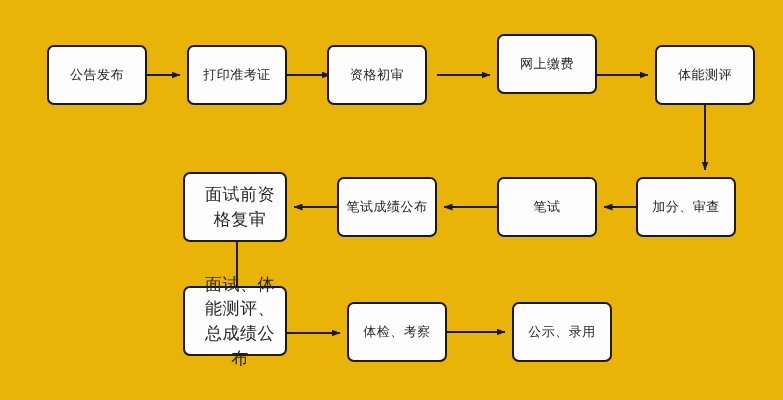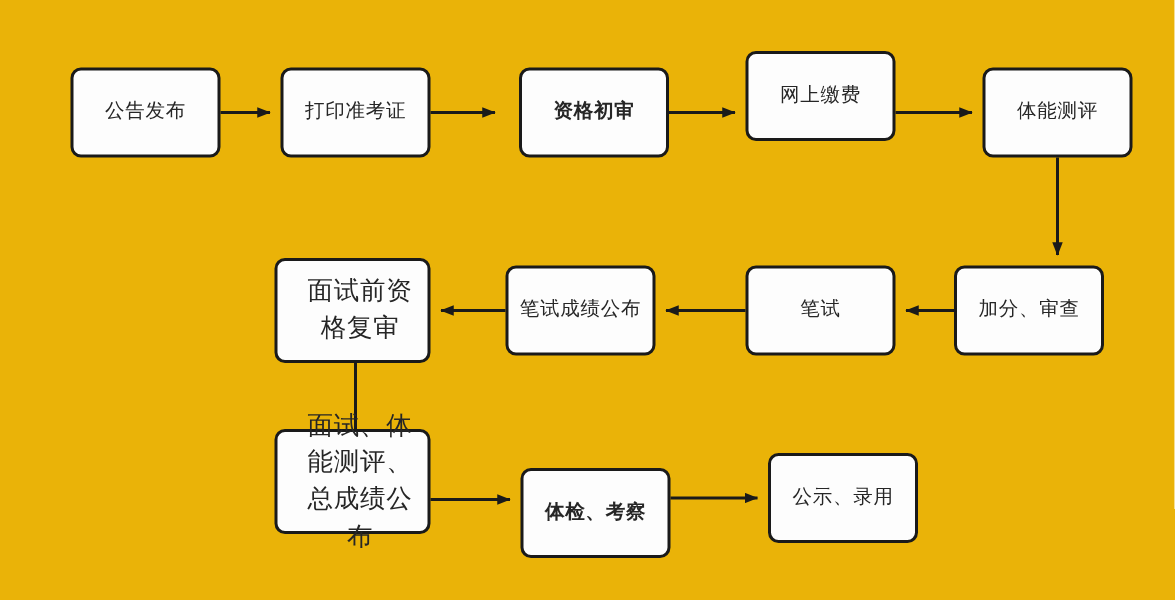--- a/index.html
+++ b/index.html
@@ -73,21 +73,21 @@
         <path d="M447,332 L505,332" stroke="#1a1a1a" stroke-width="2" fill="none" marker-end="url(#arrowhead)"></path>
       </g>
   </svg>
   <div id="node-layer">
       <div class="node" style="left: 47px; top: 45px; width: 100px; height: 60px; border-color: rgb(26, 26, 26); background: rgb(253, 253, 253); color: rgb(38, 38, 38);">
         <span class="node-label">公告发布</span>
       </div>
       <div class="node" style="left: 187px; top: 45px; width: 100px; height: 60px; border-color: rgb(26, 26, 26); background: rgb(253, 253, 253); color: rgb(38, 38, 38);">
         <span class="node-label">打印准考证</span>
       </div>
-      <div class="node" style="left: 346px; top: 45px; width: 100px; height: 60px; border-color: rgb(26, 26, 26); background: rgb(253, 253, 253); color: rgb(38, 38, 38); font-weight: bold;">
+      <div class="node" style="left: 327px; top: 45px; width: 100px; height: 60px; border-color: rgb(26, 26, 26); background: rgb(253, 253, 253); color: rgb(38, 38, 38);">
         <span class="node-label">资格初审</span>
       </div>
       <div class="node" style="left: 497px; top: 34px; width: 100px; height: 60px; border-color: rgb(26, 26, 26); background: rgb(253, 253, 253); color: rgb(38, 38, 38); align-items: center;">
         <span class="node-label">网上缴费</span>
       </div>
       <div class="node" style="left: 655px; top: 45px; width: 100px; height: 60px; border-color: rgb(26, 26, 26); background: rgb(253, 253, 253); color: rgb(38, 38, 38);">
         <span class="node-label">体能测评</span>
       </div>
       <div class="node" style="left: 636px; top: 177px; width: 100px; height: 60px; border-color: rgb(26, 26, 26); background: rgb(253, 253, 253); color: rgb(38, 38, 38);">
         <span class="node-label">加分、审查</span>
@@ -97,20 +97,20 @@
       </div>
       <div class="node" style="left: 337px; top: 177px; width: 100px; height: 60px; border-color: rgb(26, 26, 26); background: rgb(253, 253, 253); color: rgb(38, 38, 38); text-align: right;">
         <span class="node-label">笔试成绩公布</span>
       </div>
       <div class="node wrap" style="left: 183px; top: 172px; width: 104px; height: 70px; border-color: rgb(26, 26, 26); background: rgb(253, 253, 253); color: rgb(38, 38, 38);">
         <span class="node-label">面试前资格复审</span>
       </div>
       <div class="node wrap" style="left: 183px; top: 286px; width: 104px; height: 70px; border-color: rgb(26, 26, 26); background: rgb(253, 253, 253); color: rgb(38, 38, 38);">
         <span class="node-label">面试、体能测评、总成绩公布</span>
       </div>
-      <div class="node" style="left: 347px; top: 312px; width: 100px; height: 60px; border-color: rgb(26, 26, 26); background: rgb(253, 253, 253); color: rgb(38, 38, 38); font-weight: bold;">
+      <div class="node" style="left: 347px; top: 302px; width: 100px; height: 60px; border-color: rgb(26, 26, 26); background: rgb(253, 253, 253); color: rgb(38, 38, 38);">
         <span class="node-label">体检、考察</span>
       </div>
       <div class="node" style="left: 512px; top: 302px; width: 100px; height: 60px; border-color: rgb(26, 26, 26); background: rgb(253, 253, 253); color: rgb(38, 38, 38); text-align: center;">
         <span class="node-label">公示、录用</span>
       </div>
     </div>
 </div>
 
 </body></html>

